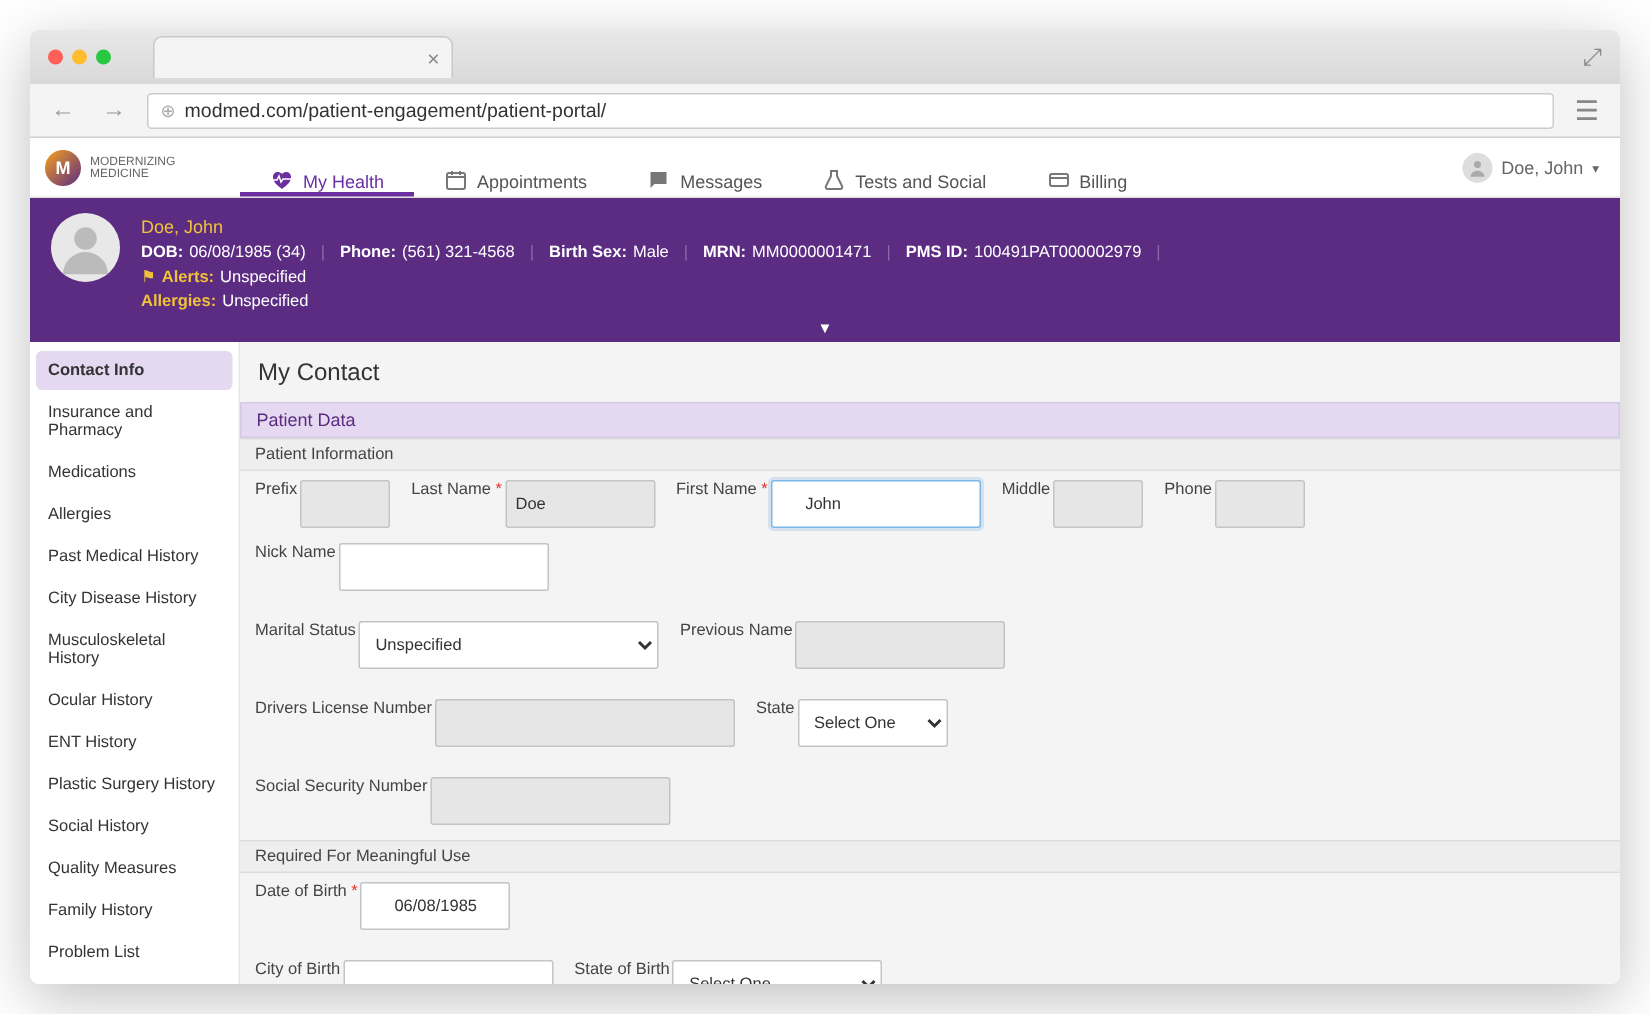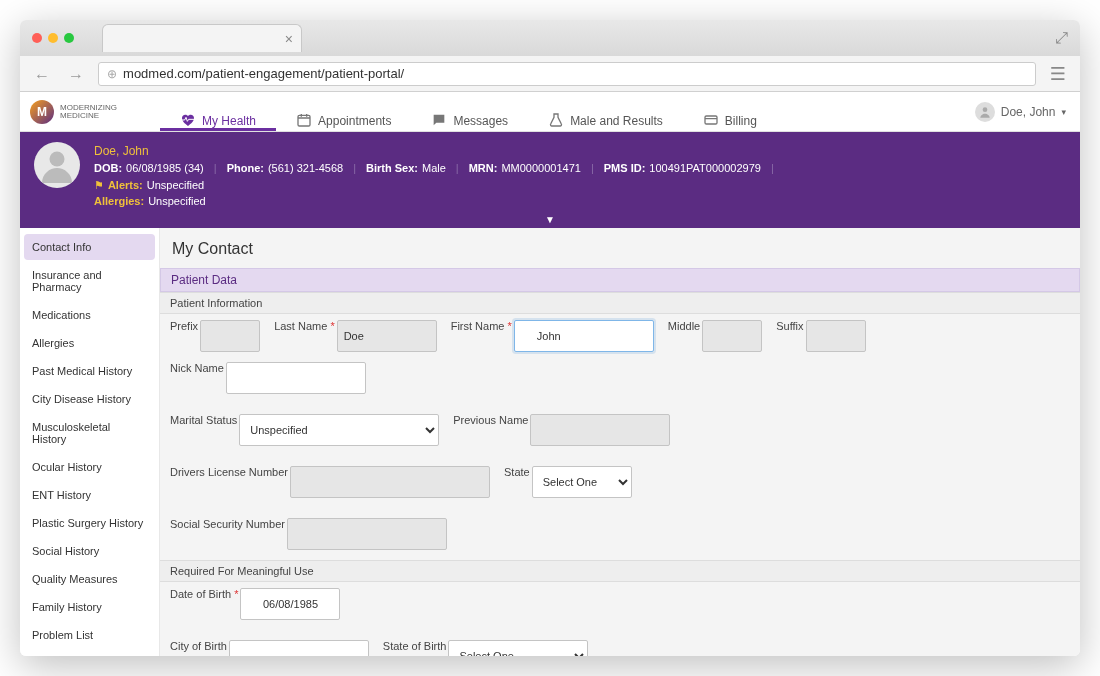--- a/index.html
+++ b/index.html
@@ -111,21 +111,21 @@
   
   .app-body { flex:1; display:flex; overflow:hidden; background:#f4f4f4; }
   .sidebar {
     width:140px; background:#fff; padding:6px 4px; overflow-y:auto;
     border-right:1px solid #e8e8e8;
   }
   .sidebar-item {
     font-size:11px; color:#333; padding:7px 8px; border-radius:4px;
     cursor:pointer; margin-bottom:2px;
   }
-  .sidebar-item.active { background:#e4d9f0; }
+  .sidebar-item.active { background:#e4d9f0;font-weight:bold; }
   .content { flex:1; overflow-y:auto; padding:8px 0; }
   .page-title { font-size:16px; color:#333; padding:4px 12px 10px; }
   .section-bar {
     background:#e4d9f0; color:#5b2c82; font-size:12px; padding:4px 10px;
     border:1px solid #d4c8e6;
   }
   .subsection-bar {
     background:#eee; color:#444; font-size:11px; padding:4px 10px;
     border-top:1px solid #ddd; border-bottom:1px solid #ddd;
   }
@@ -205,21 +205,21 @@
       <div class="top-nav-item">
         <svg viewBox="0 0 24 24" fill="#777">
             <path d="M4 4h16v12H8l-4 4z"></path>
           </svg>
         <span>Messages</span>
       </div>
       <div class="top-nav-item">
         <svg viewBox="0 0 24 24" fill="#777">
             <path d="M9 3h6v5l5 10a2 2 0 01-2 3H6a2 2 0 01-2-3l5-10z" fill="none" stroke="#777" stroke-width="2"></path>
           </svg>
-        <span>Male and Results</span>
+        <span>Tests and Social</span>
       </div>
       <div class="top-nav-item">
         <svg viewBox="0 0 24 24" fill="#777">
             <rect x="3" y="6" width="18" height="12" rx="2" fill="none" stroke="#777" stroke-width="2"></rect>
             <path d="M3 10h18" stroke="#777" stroke-width="2"></path>
           </svg>
         <span>Billing</span>
       </div>
     </div>
     <div class="user-menu">
@@ -307,21 +307,21 @@
         </div>
         <div class="form-field">
           <label><span>First Name</span> <span class="req">*</span></label>
           <input class="w-md focused" value="John" style="">
         </div>
         <div class="form-field">
           <label>Middle</label>
           <input class="w-xs" disabled="" value="" style="">
         </div>
         <div class="form-field">
-          <label>Suffix</label>
+          <label>Phone</label>
           <input class="w-xs" disabled="" value="" style="">
         </div>
         <div class="form-field">
           <label>Nick Name</label>
           <input class="w-md" value="" style="">
         </div>
         <div style="flex-basis:100%;height:0"></div>
         <div class="form-field">
           <label>Marital Status</label>
           <select class="w-lg"><option>Unspecified</option></select>

